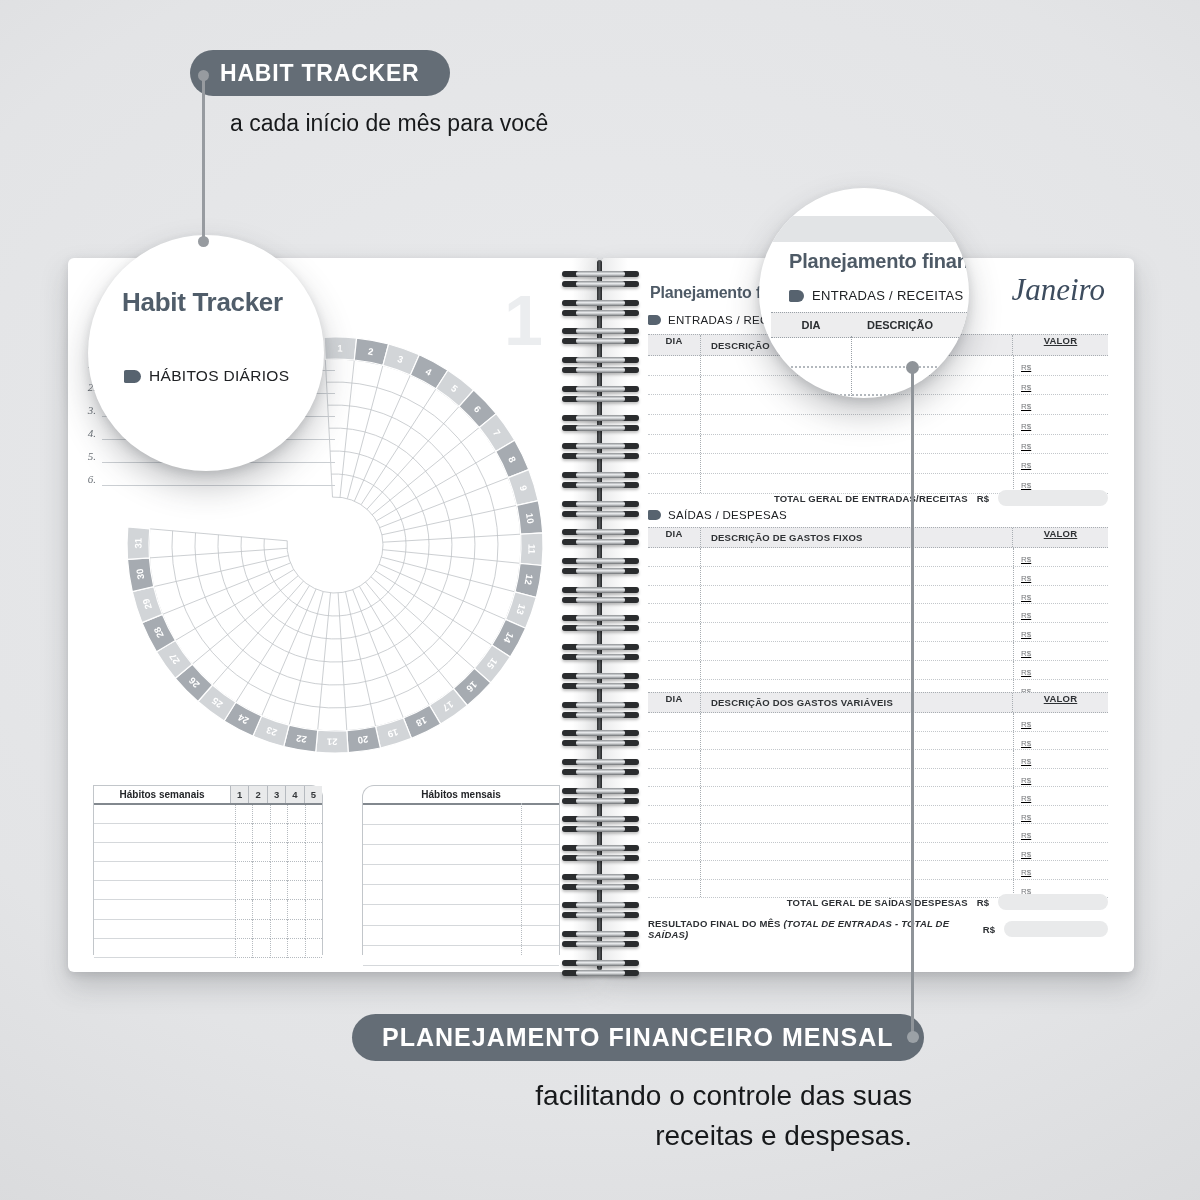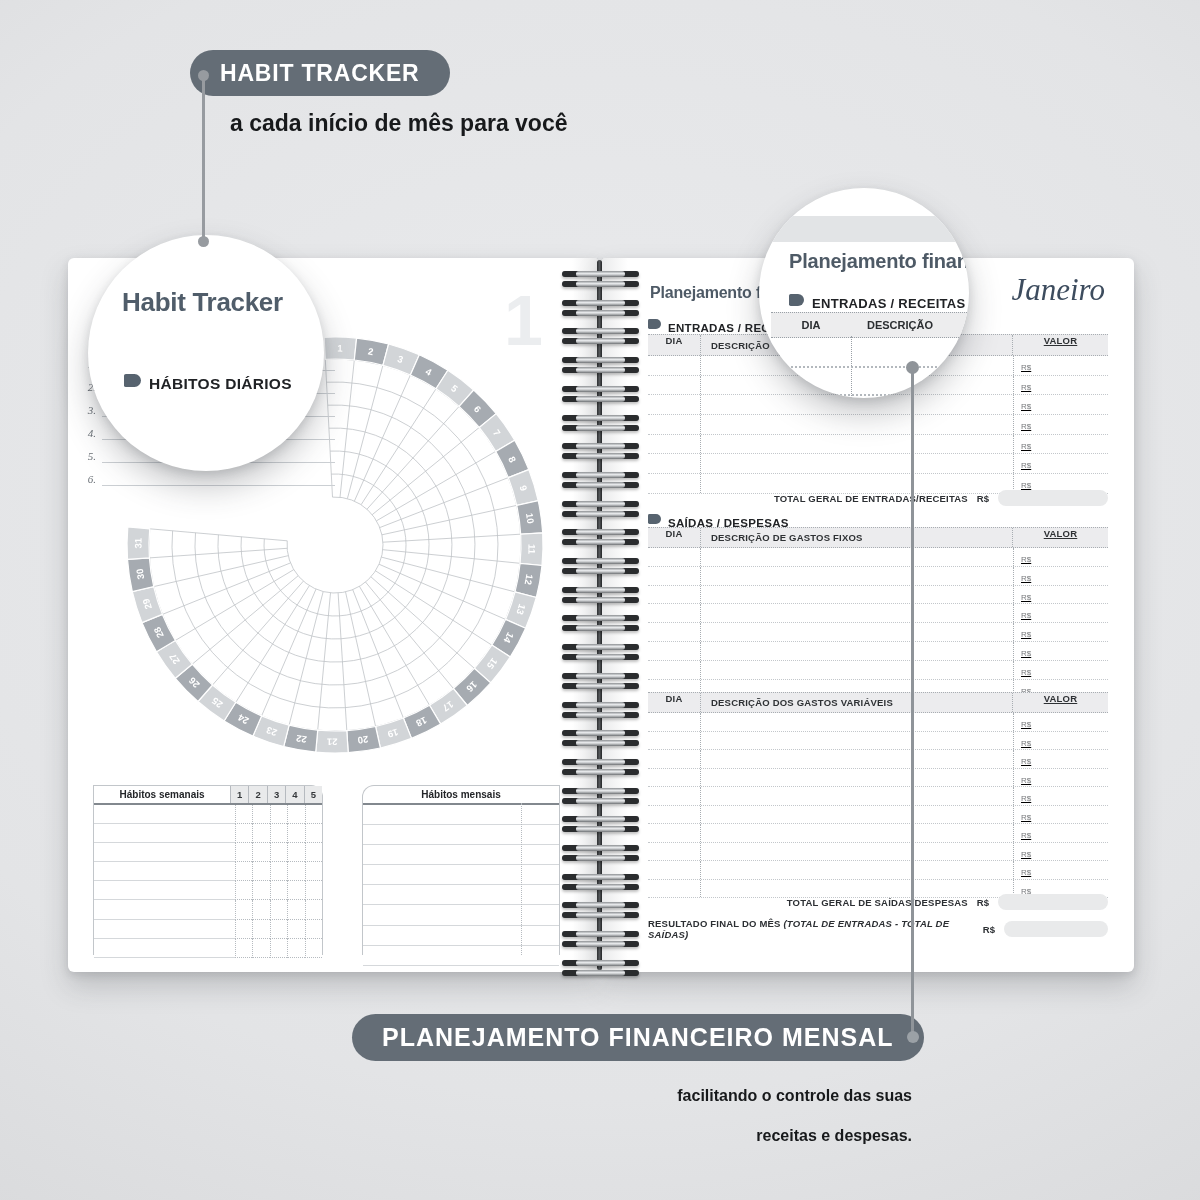--- a/index.html
+++ b/index.html
@@ -29,23 +29,23 @@
     background:linear-gradient(to bottom,#8d9093,#eceef0 45%,#6f7275);
     box-shadow:inset 14px 0 0 #2a2c2e, inset -14px 0 0 #2a2c2e, 0 2px 3px rgba(0,0,0,.25);}
   .wire-loop::before{top:0;}
   .wire-loop::after{top:10px;}
 
   
   .badge{position:absolute;height:46px;border-radius:23px;background:#646d76;color:#fff;
     font-weight:bold;display:flex;align-items:center;z-index:10;white-space:nowrap;}
   #top-badge{left:190px;top:50px;font-size:23px;letter-spacing:.8px;padding:0 30px;}
   #bottom-badge{left:352px;top:1014px;font-size:25px;letter-spacing:1px;padding:0 30px;height:47px;border-radius:24px;}
-  .copy{position:absolute;font-weight:bold;color:#17191b;z-index:10;}
+  .copy{position:absolute;font-weight:normal;color:#17191b;z-index:10;}
   #top-copy{left:230px;top:107px;font-size:23px;line-height:33px;text-align:left;}
-  #bottom-copy{right:288px;top:1076px;font-size:16px;line-height:40px;text-align:right;}
+  #bottom-copy{right:288px;top:1076px;font-size:28px;line-height:40px;text-align:right;}
 
   
   .leader{position:absolute;background:#979ba0;z-index:30;}
   #lineA{left:202px;top:76px;width:3px;height:166px;}
   #lineB{left:911px;top:368px;width:3px;height:670px;background:#8f9499;}
   .ldot{position:absolute;border-radius:50%;z-index:31;}
   #dotA1{left:198px;top:70px;width:11px;height:11px;background:#979ba0;}
   #dotA2{left:198px;top:236px;width:11px;height:11px;background:#979ba0;}
   #dotB1{left:906px;top:361px;width:13px;height:13px;background:#8f9499;}
   #dotB2{left:907px;top:1031px;width:12px;height:12px;background:#9ba1a6;}
@@ -55,21 +55,21 @@
     box-shadow:0 16px 32px rgba(50,55,60,.28),0 4px 10px rgba(50,55,60,.15);}
   #bubble-left{left:88px;top:235px;width:236px;height:236px;}
   #bubble-right{left:759px;top:188px;width:210px;height:210px;}
   .lb-title{position:absolute;left:34px;top:52px;font-size:26px;font-weight:bold;letter-spacing:-.3px;color:#505d6a;}
   .tag-row{position:absolute;display:flex;align-items:center;gap:8px;}
   #lb-tag{left:36px;top:132px;}
   .tag-icon{display:inline-block;background:#57636f;border-radius:2px 7px 7px 2px;}
   .tag-icon.lg{width:17px;height:13px;}
   .tag-icon.md{width:15px;height:12px;}
   .tag-icon.sm{width:13px;height:10px;}
-  .tag-text{font-weight:bold;color:#202225;letter-spacing:.3px;margin-top:8px;}
+  .tag-text{font-weight:normal;color:#202225;letter-spacing:.3px;}
   #lb-tag .tag-text{font-size:15.5px;}
   .rb-stripe{position:absolute;left:0;right:0;top:28px;height:26px;background:#e2e4e6;}
   .rb-title{position:absolute;left:30px;top:62px;font-size:20px;font-weight:bold;letter-spacing:-.2px;color:#4e5a66;white-space:nowrap;}
   #rb-tag{left:30px;top:100px;}
   #rb-tag .tag-text{font-size:13px;}
   .rb-thead{position:absolute;left:12px;right:-30px;top:124px;height:24px;background:#ededee;display:flex;align-items:center;
     border-top:1px dotted #9aa0a6;border-bottom:1px dotted #9aa0a6;font-size:11px;font-weight:bold;color:#2b2e31;}
   .rb-th-dia{width:80px;text-align:center;}
   .rb-th-desc{padding-left:16px;}
   .rb-vline{position:absolute;left:92px;top:148px;bottom:0;border-left:1px dotted #9aa0a6;}

